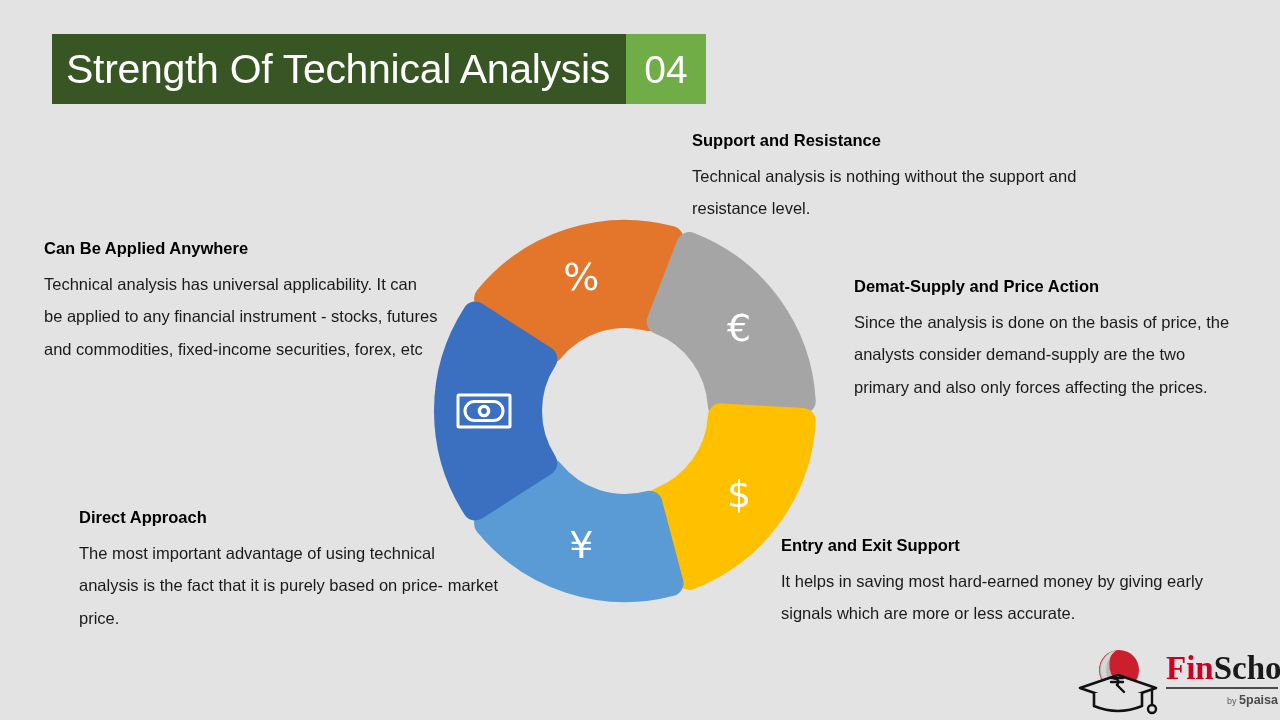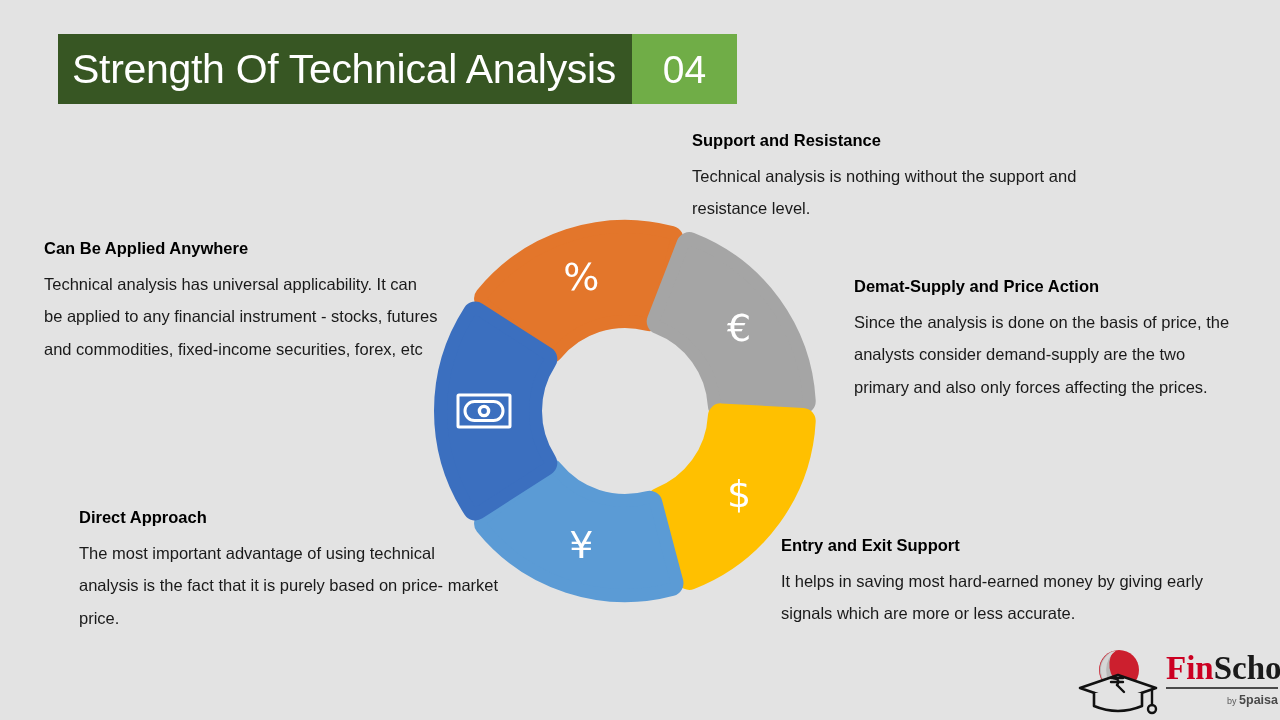--- a/index.html
+++ b/index.html
@@ -13,21 +13,21 @@
     width: 1280px;
     height: 720px;
     background: #e3e3e3;
     font-family: "Liberation Sans", sans-serif;
     overflow: hidden;
   }
 
   
   #title-bar {
     position: absolute;
-    left: 58px;
+    left: 52px;
     top: 34px;
     display: flex;
     align-items: stretch;
     height: 70px;
   }
   #title-main {
     background: #375623;
     display: flex;
     align-items: center;
     padding: 0 16px 0 14px;
@@ -35,21 +35,21 @@
   #title-text {
     color: #ffffff;
     font-size: 41px;
     font-weight: 400;
     letter-spacing: -0.3px;
     white-space: nowrap;
     line-height: 1;
   }
   #title-number-box {
     background: #70ad47;
-    width: 105px;
+    width: 80px;
     display: flex;
     align-items: center;
     justify-content: center;
   }
   #title-number {
     color: #ffffff;
     font-size: 39px;
     font-weight: 400;
     line-height: 1;
   }

